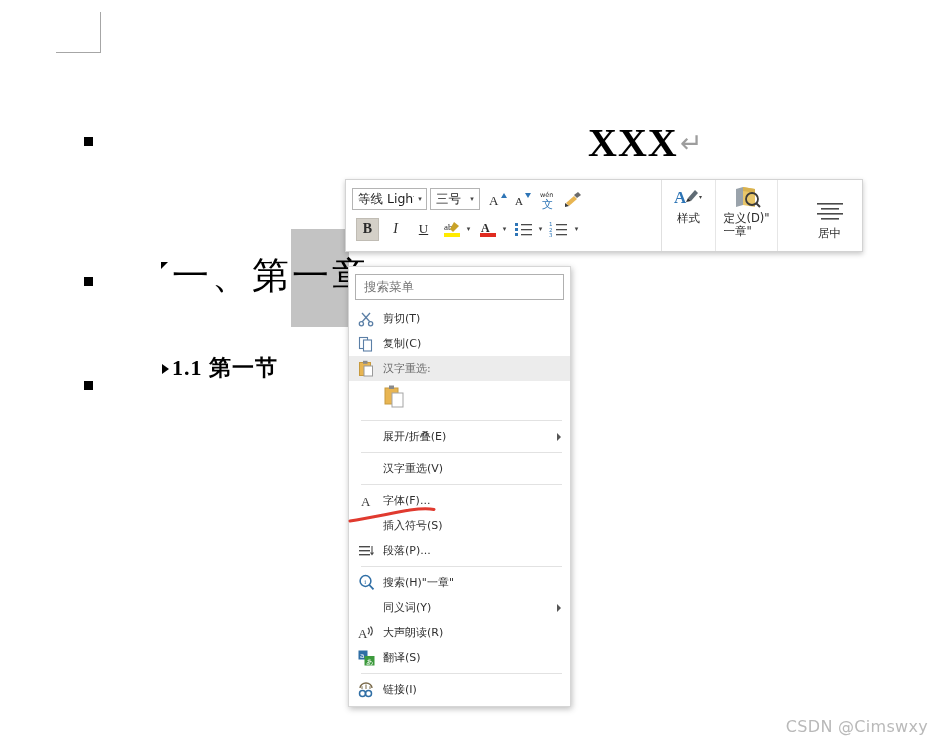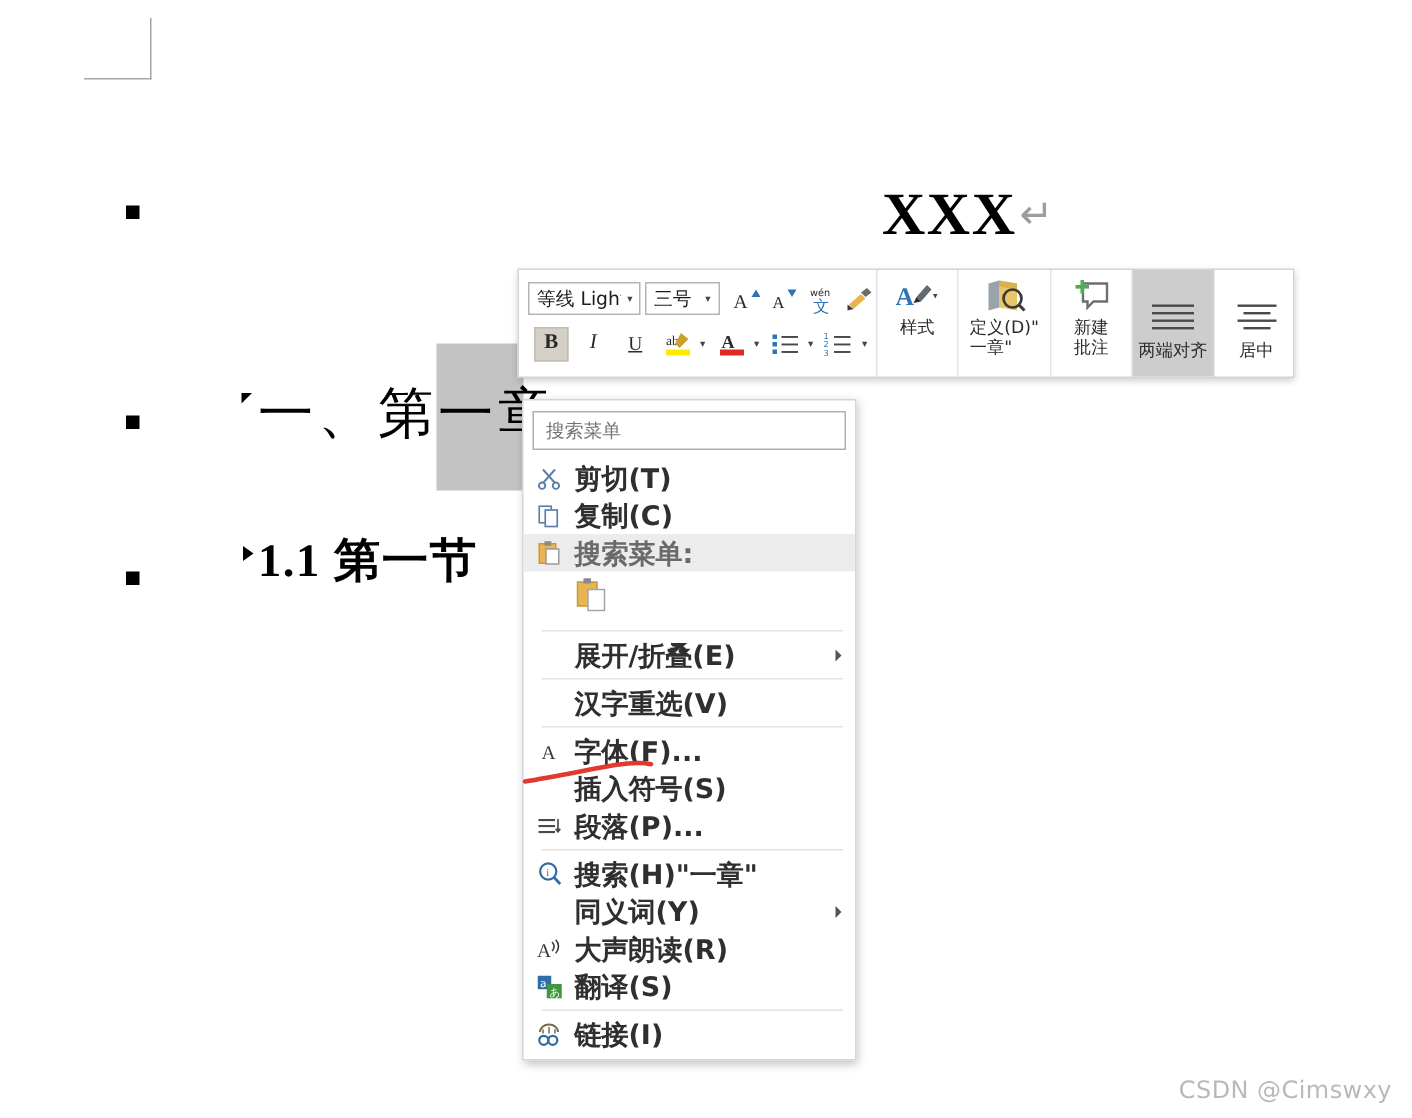--- a/index.html
+++ b/index.html
@@ -67,21 +67,21 @@
     font-family: "Liberation Serif", serif;
     color: #000;
   }
   #heading-1 {
     left: 172px; top: 251px;
     font-size: 37px;
     letter-spacing: 3px;
   }
   #heading-2 {
     left: 172px; top: 353px;
-    font-size: 31px;
+    font-size: 22px;
     font-weight: bold;
     letter-spacing: 1px;
   }
 
   
   .outline-tri {
     position: absolute;
     width: 0; height: 0;
   }
   #tri-expanded {
@@ -190,21 +190,21 @@
   .cmd {
     width: 54px;
     display: flex;
     flex-direction: column;
     align-items: center;
     justify-content: flex-start;
     padding-top: 5px;
     box-sizing: border-box;
     border-right: 1px solid #e6e6e6;
   }
-  .cmd:last-child { border-right: none; }
+  .cmd:last-child { border-right: none; margin-left: 24px; }
   .cmd-label {
     font-size: 11.5px;
     color: #2b2b2b;
     line-height: 13px;
     margin-top: 3px;
     font-family: "DejaVu Sans", "Liberation Sans", sans-serif;
     white-space: pre-line;
   }
   .cmd-icon {
     height: 24px;
@@ -257,24 +257,23 @@
   }
   .menu-item.highlight { background: #ececec; }
   .mi-icon {
     width: 34px;
     min-width: 34px;
     display: flex;
     align-items: center;
     justify-content: center;
   }
   .mi-label {
-    font-size: 18px;
+    font-size: 11px;
     color: #2f2f2f;
     white-space: nowrap;
-    font-weight: bold;
   }
   .mi-arrow {
     position: absolute;
     right: 9px;
     width: 0; height: 0;
     border-left: 4px solid #555;
     border-top: 4px solid transparent;
     border-bottom: 4px solid transparent;
   }
   .menu-sep {
@@ -453,44 +452,22 @@
           <path d="M10 1 L22 3 L22 21 L10 19 Z" fill="#e8c66a"></path>
           <path d="M10 1 L22 3 L22 7 L10 5 Z" fill="#d9b24f"></path>
           <circle cx="19" cy="13" r="6" fill="none" stroke="#3a3a3a" stroke-width="1.8"></circle>
           <line x1="23" y1="17" x2="27" y2="21" stroke="#3a3a3a" stroke-width="2"></line>
         </svg>
       </div>
       <div class="cmd-label">定义(D)"
 一章"</div>
     </div>
 
-    <div class="cmd">
-      <div class="cmd-icon">
-        <svg width="26" height="23" viewBox="0 0 26 23">
-          <path d="M7 3 H23 V15 H14 L10 19 V15 H7 Z" fill="none" stroke="#6e6e6e" stroke-width="1.6"></path>
-          <rect x="2" y="4" width="9" height="2.4" fill="#4caf50"></rect>
-          <rect x="5.3" y="0.7" width="2.4" height="9" fill="#4caf50"></rect>
-        </svg>
-      </div>
-      <div class="cmd-label">新建
-批注</div>
-    </div>
-
-
-    <div class="cmd align active">
-      <div class="cmd-icon">
-        <svg width="34" height="22" viewBox="0 0 34 22">
-          <rect x="3" y="2" width="28" height="1.6" fill="#4a4a4a"></rect>
-          <rect x="3" y="7" width="28" height="1.6" fill="#4a4a4a"></rect>
-          <rect x="3" y="12" width="28" height="1.6" fill="#4a4a4a"></rect>
-          <rect x="3" y="17" width="28" height="1.6" fill="#4a4a4a"></rect>
-        </svg>
-      </div>
-      <div class="cmd-label">两端对齐</div>
-    </div>
+
+
 
     <div class="cmd align">
       <div class="cmd-icon">
         <svg width="30" height="22" viewBox="0 0 30 22">
           <rect x="2" y="2" width="26" height="1.6" fill="#4a4a4a"></rect>
           <rect x="6" y="7" width="18" height="1.6" fill="#4a4a4a"></rect>
           <rect x="2" y="12" width="26" height="1.6" fill="#4a4a4a"></rect>
           <rect x="6" y="17" width="18" height="1.6" fill="#4a4a4a"></rect>
         </svg>
       </div>
@@ -529,21 +506,21 @@
   </div>
 
   <div class="menu-item highlight">
     <span class="mi-icon">
       <svg width="16" height="17" viewBox="0 0 16 17">
         <rect x="1.5" y="2.5" width="11" height="13" fill="#e8b552" stroke="#c79a3e" stroke-width="1"></rect>
         <rect x="5" y="0.8" width="4.5" height="3" fill="#8a8a8a"></rect>
         <rect x="6" y="6" width="8.5" height="10" fill="#fff" stroke="#9a9a9a" stroke-width="1"></rect>
       </svg>
     </span>
-    <span class="mi-label" style="color:#6a6a6a;">搜索菜单:</span>
+    <span class="mi-label" style="color:#6a6a6a;">汉字重选:</span>
   </div>
 
   <div class="paste-strip">
     <span>
       <svg width="24" height="26" viewBox="0 0 24 26">
         <rect x="2" y="4" width="13" height="16" fill="#e8b552" stroke="#c79a3e" stroke-width="1"></rect>
         <rect x="6" y="1.5" width="5" height="3.5" fill="#8a8a8a"></rect>
         <rect x="9" y="9" width="11" height="14" fill="#fff" stroke="#a5a5a5" stroke-width="1"></rect>
       </svg>
     </span>

